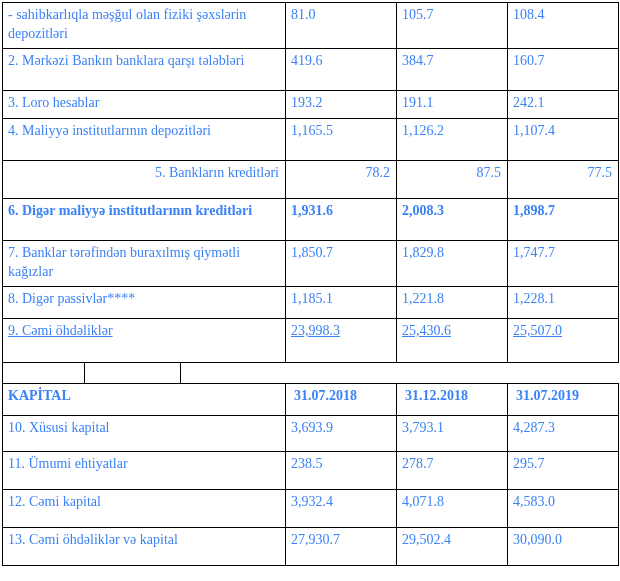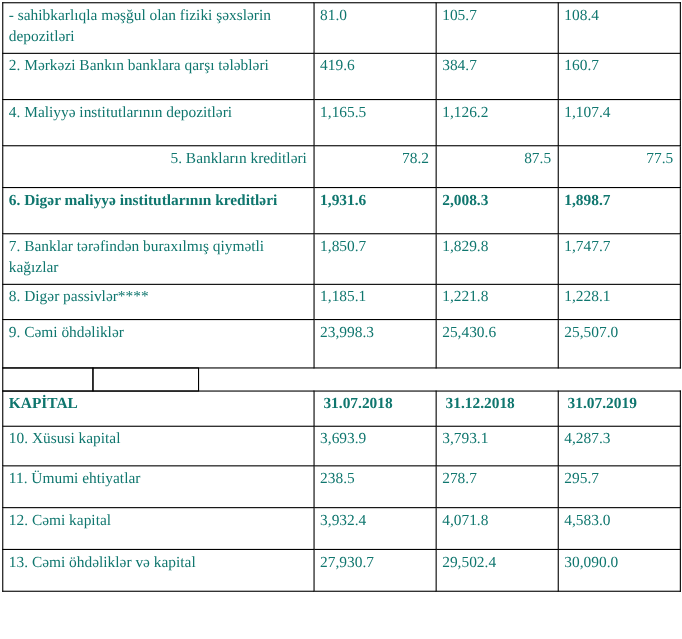--- a/index.html
+++ b/index.html
@@ -8,21 +8,21 @@
     background: #ffffff;
   }
   .page {
     width: 620px;
     height: 581px;
     box-sizing: border-box;
     padding: 2px 2px 0 2px;
     background: #ffffff;
     font-family: "Liberation Serif", "DejaVu Serif", serif;
     font-size: 14px;
-    color: #0f766e;
+    color: #3b82f6;
   }
   table.tbl {
     border-collapse: collapse;
     table-layout: fixed;
     width: 616px;
   }
   table.tbl td, table.tbl th {
     border: 1px solid #000000;
     vertical-align: top;
     padding: 3px 6px 2px 5px;
@@ -70,20 +70,26 @@
         <td class="num">81.0</td>
         <td class="num">105.7</td>
         <td class="num">108.4</td>
       </tr>
       <tr style="height:42px;">
         <td>2. Mərkəzi Bankın banklara qarşı tələbləri</td>
         <td class="num">419.6</td>
         <td class="num">384.7</td>
         <td class="num">160.7</td>
       </tr>
+      <tr style="height:28px;">
+        <td>3. Loro hesablar</td>
+        <td class="num">193.2</td>
+        <td class="num">191.1</td>
+        <td class="num">242.1</td>
+      </tr>
       <tr style="height:42px;">
         <td>4. Maliyyə institutlarının depozitləri</td>
         <td class="num">1,165.5</td>
         <td class="num">1,126.2</td>
         <td class="num">1,107.4</td>
       </tr>
       <tr style="height:38px;text-align:right;">
         <td>5. Bankların kreditləri</td>
         <td class="num">78.2</td>
         <td class="num">87.5</td>
@@ -100,21 +106,21 @@
         <td class="num">1,850.7</td>
         <td class="num">1,829.8</td>
         <td class="num">1,747.7</td>
       </tr>
       <tr style="height:32px;margin-left:12px;">
         <td>8. Digər passivlər****</td>
         <td class="num">1,185.1</td>
         <td class="num">1,221.8</td>
         <td class="num">1,228.1</td>
       </tr>
-      <tr style="height:44px;">
+      <tr style="height:44px;text-decoration:underline;">
         <td>9. Cəmi öhdəliklər</td>
         <td class="num">23,998.3</td>
         <td class="num">25,430.6</td>
         <td class="num">25,507.0</td>
       </tr>
     </tbody>
   </table>
 
   <div class="stub-row">
     <div class="stub-cell a"></div>

